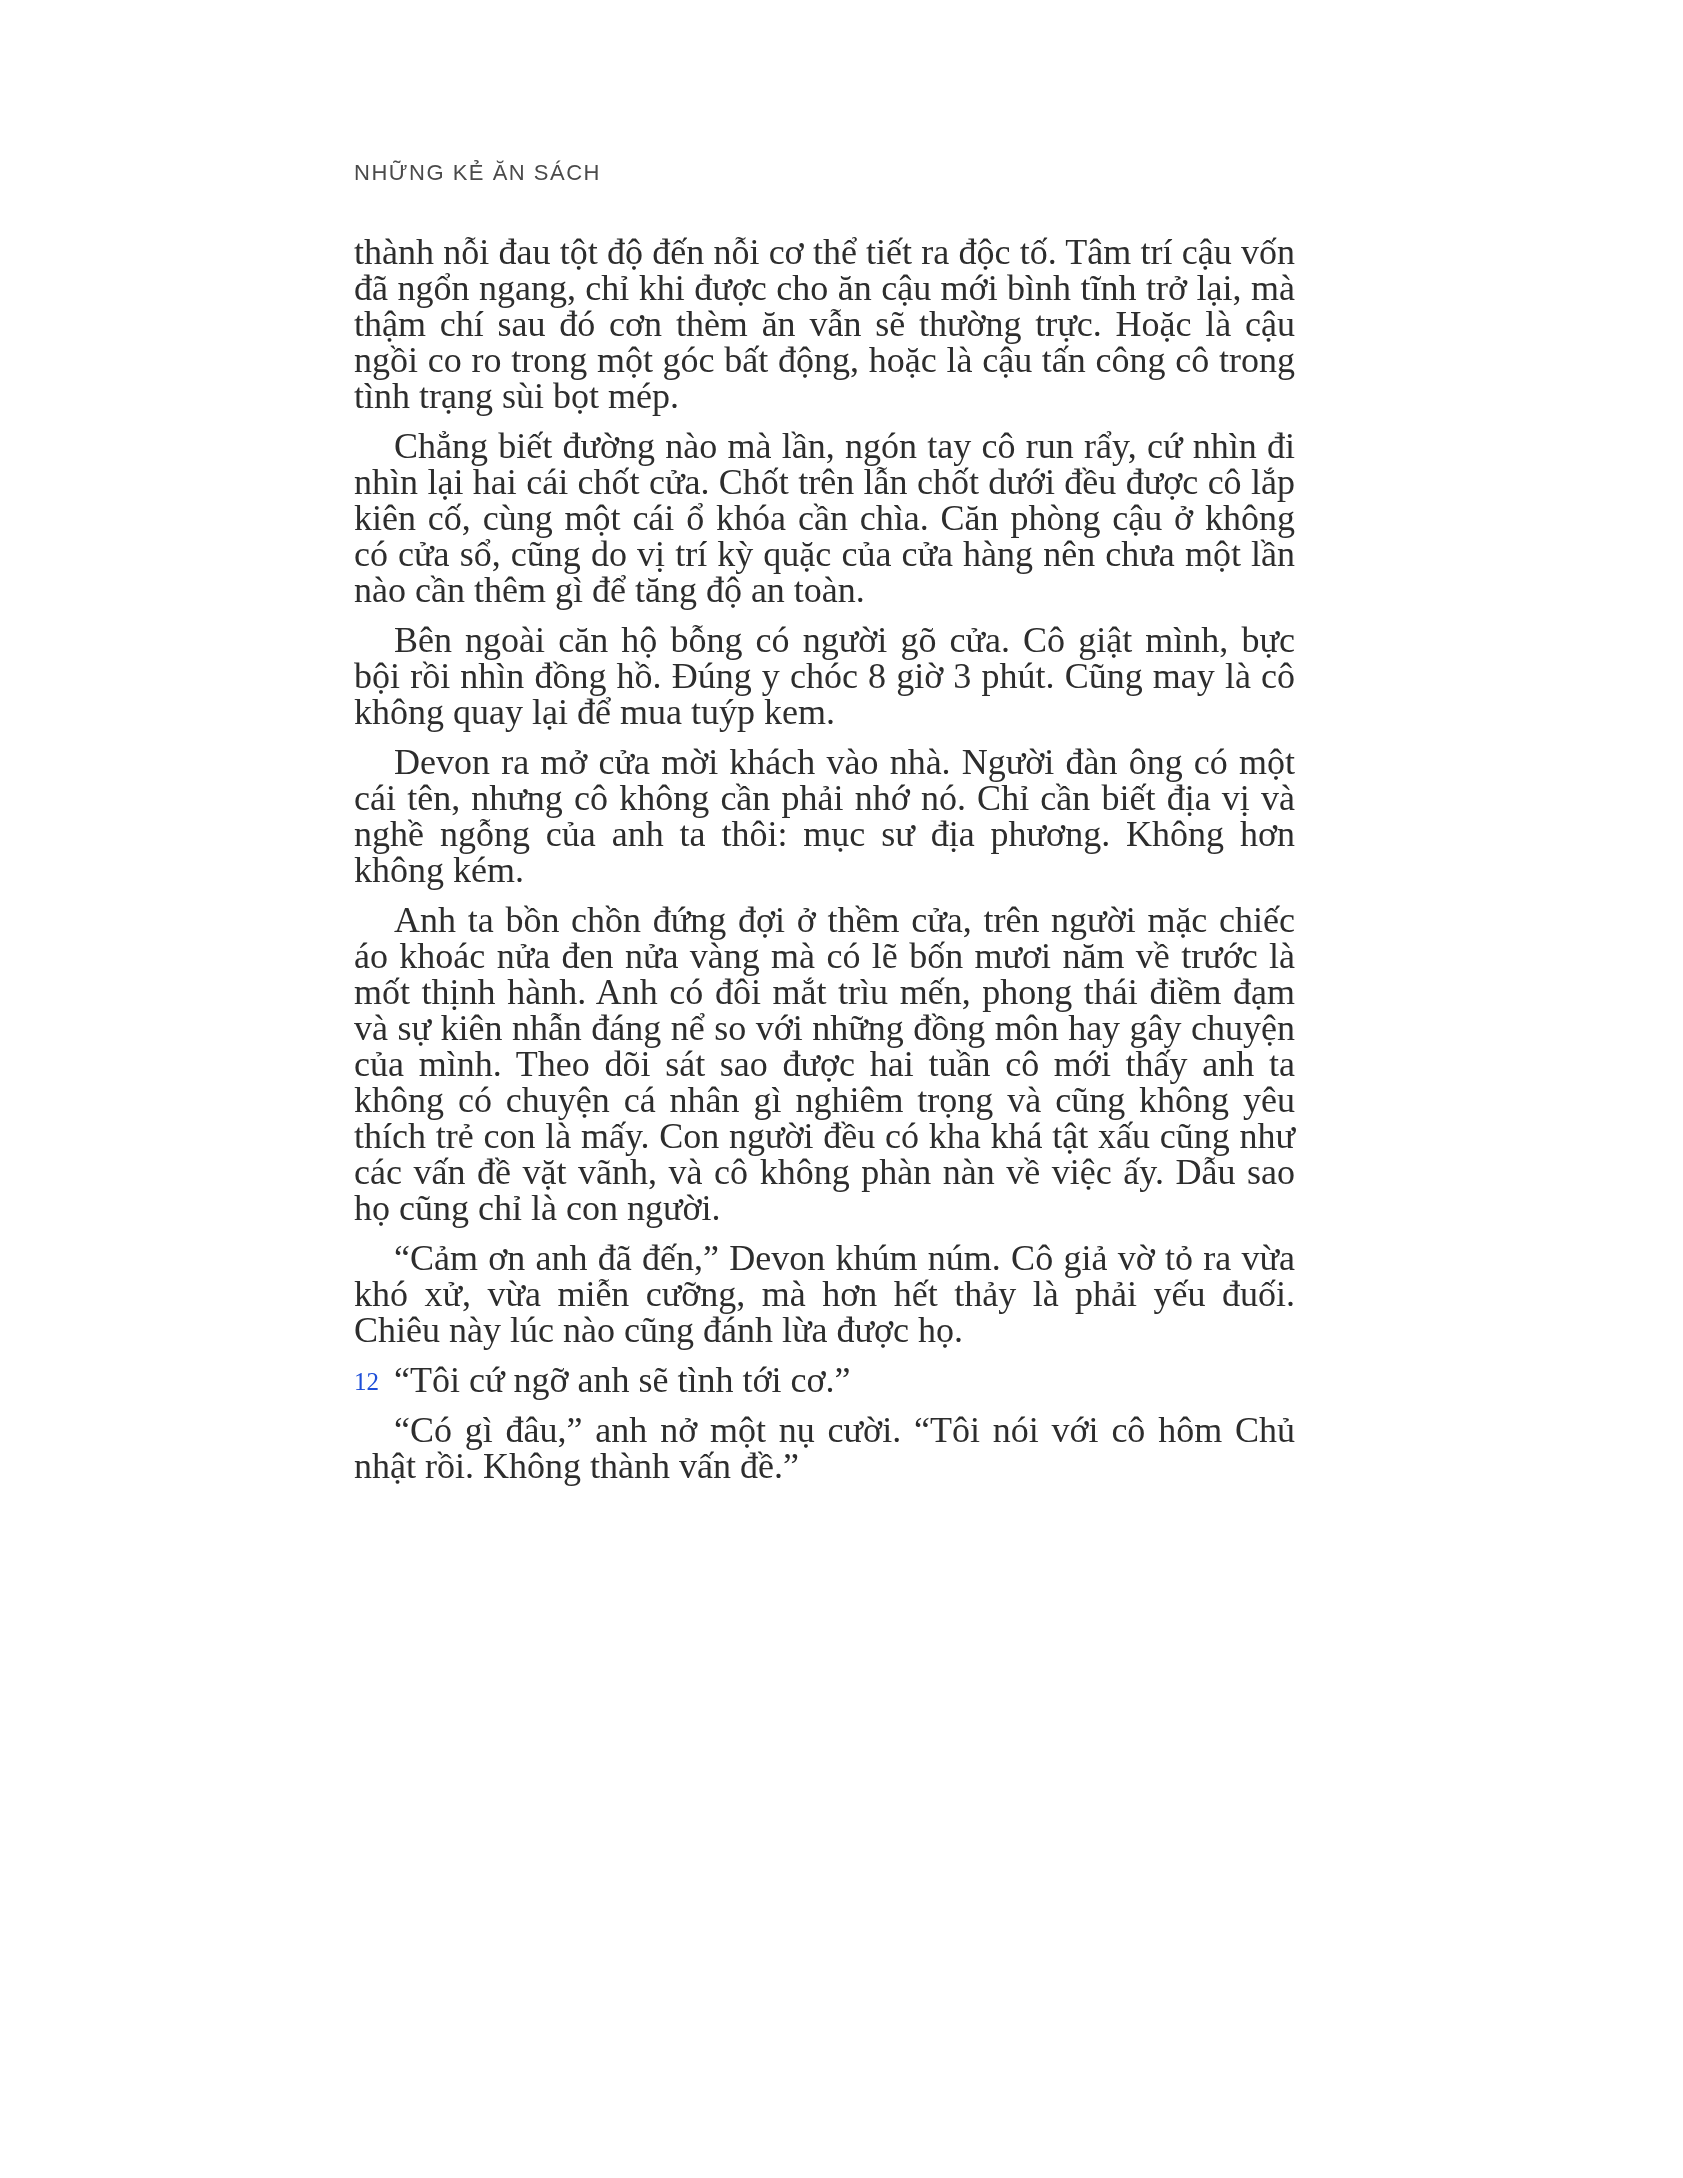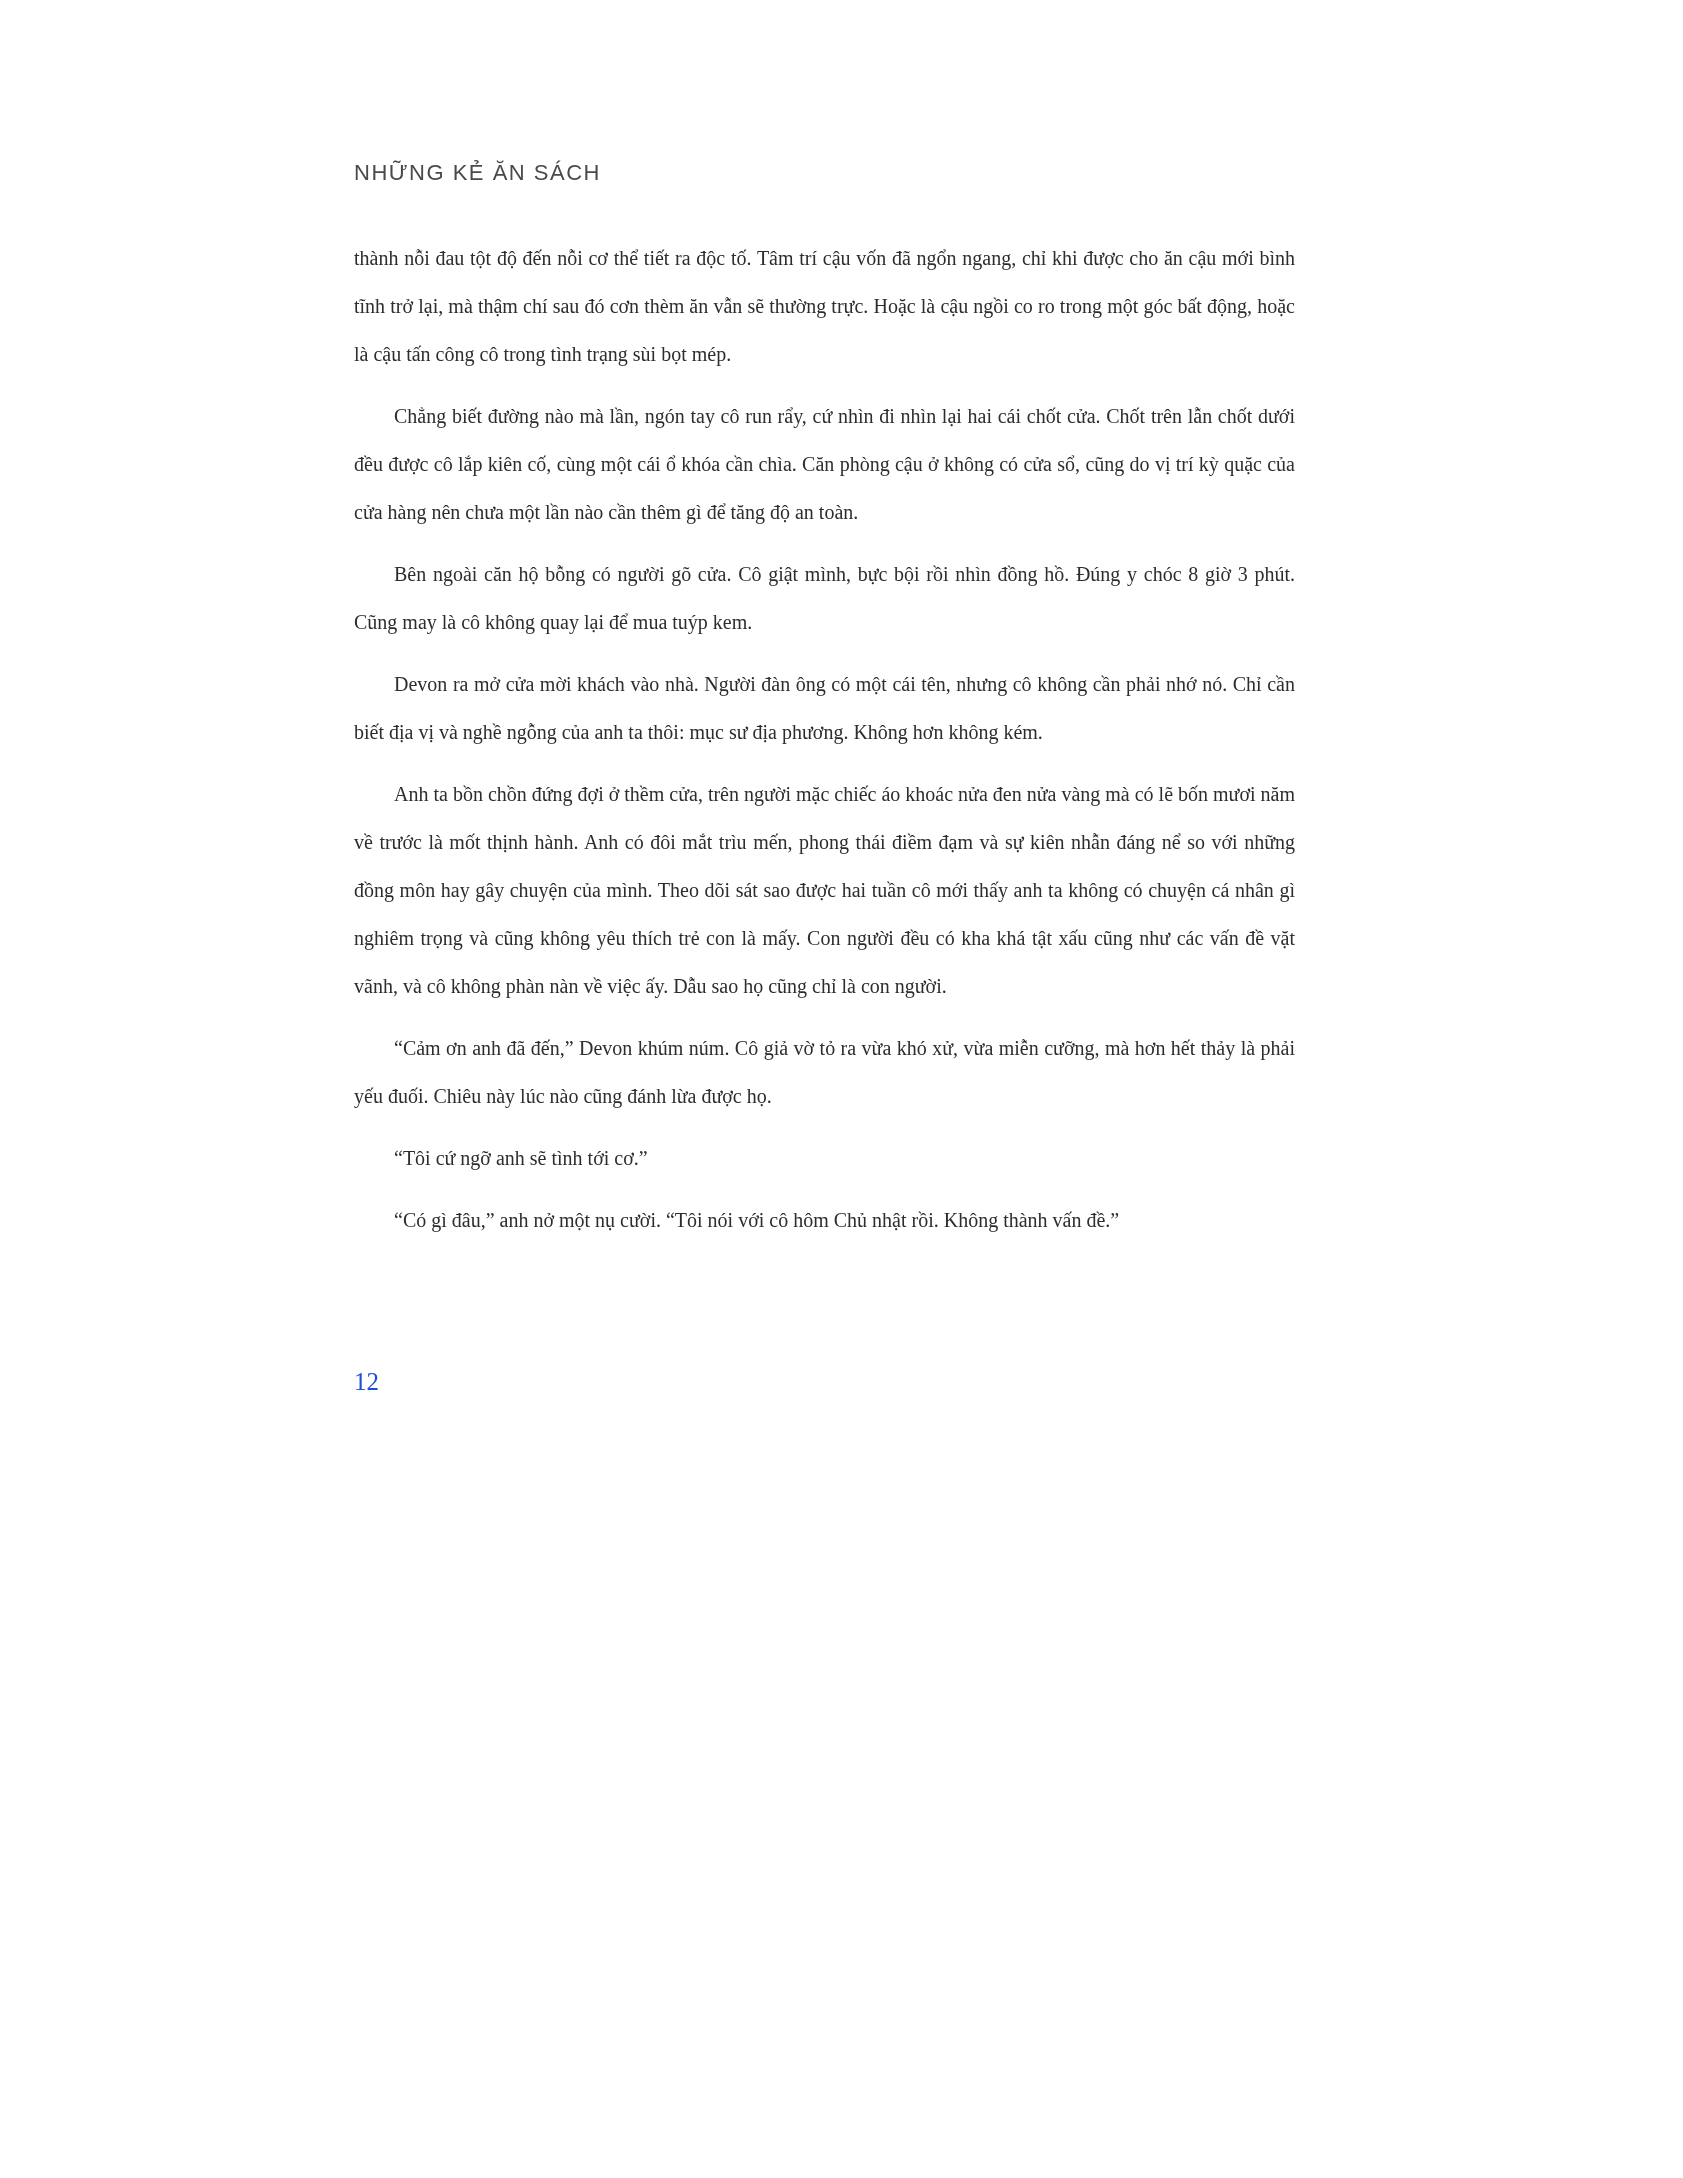--- a/index.html
+++ b/index.html
@@ -26,22 +26,22 @@
   .running-head {
     font-family: "Liberation Sans", sans-serif;
     font-size: 22px;
     font-weight: 400;
     letter-spacing: 1.5px;
     color: #4a4a4a;
     margin-bottom: 48px;
   }
   .body p {
     margin: 0 0 14px 0;
-    font-size: 20px;
-    line-height: 48px;
+    font-size: 36px;
+    line-height: 36px;
     text-align: justify;
     text-justify: inter-word;
     hyphens: none;
     color: #2d2d2d;
   }
   .body p.indent {
     text-indent: 40px;
   }
   .page-number {
     position: absolute;

